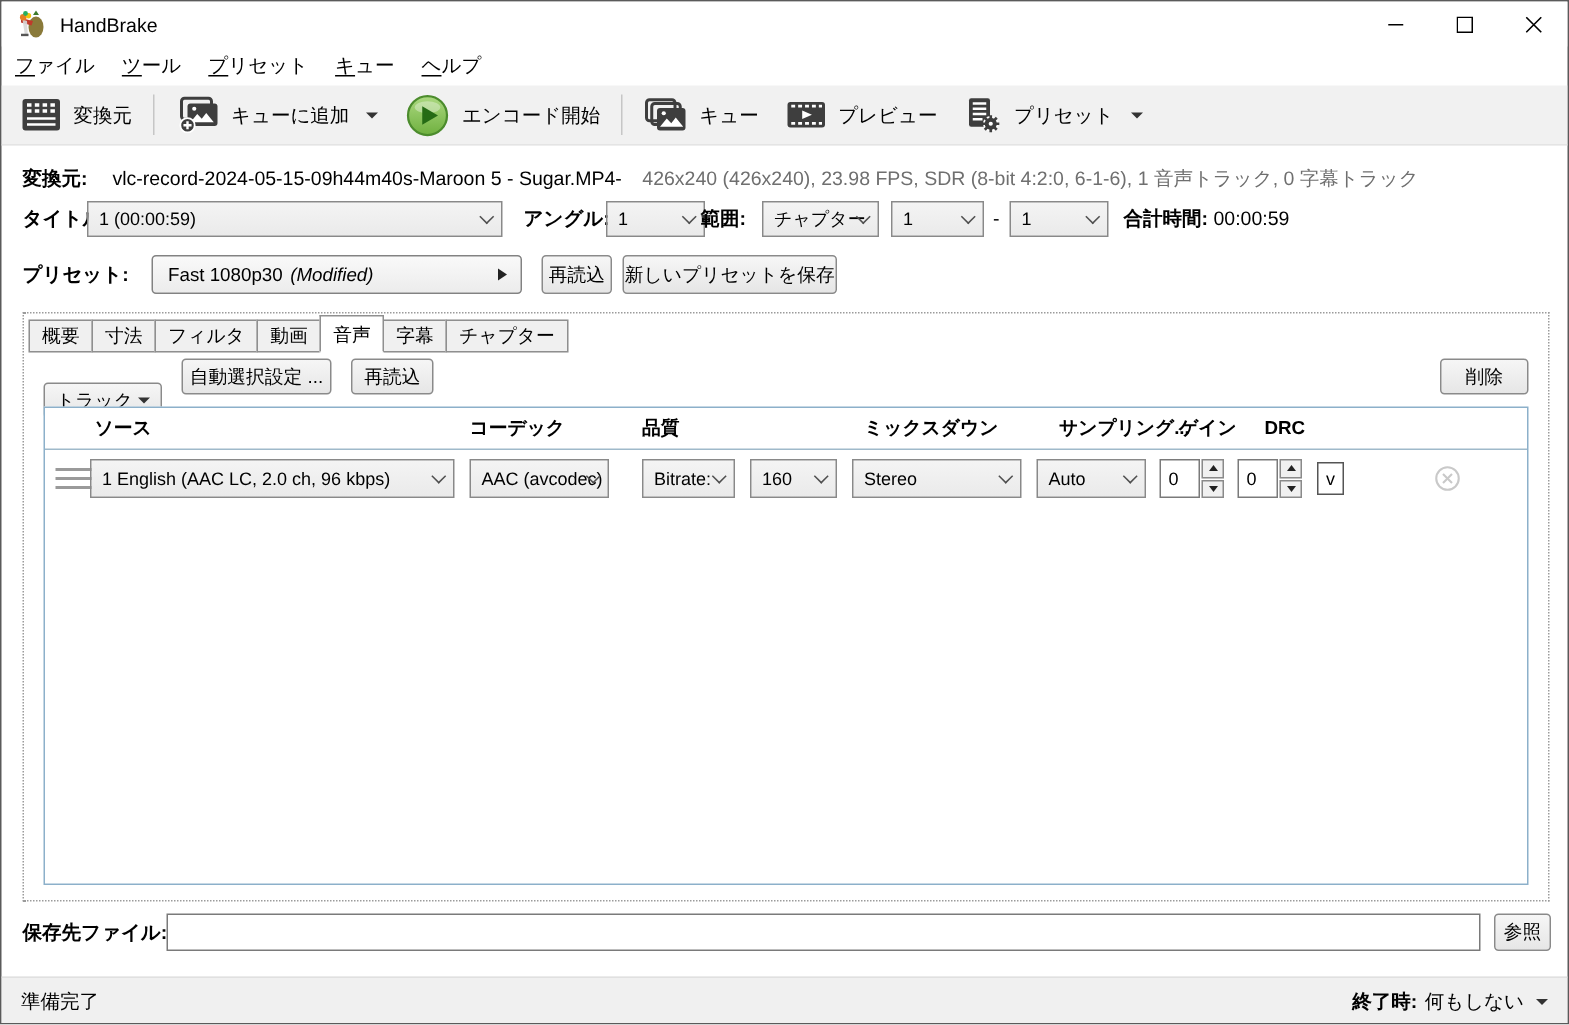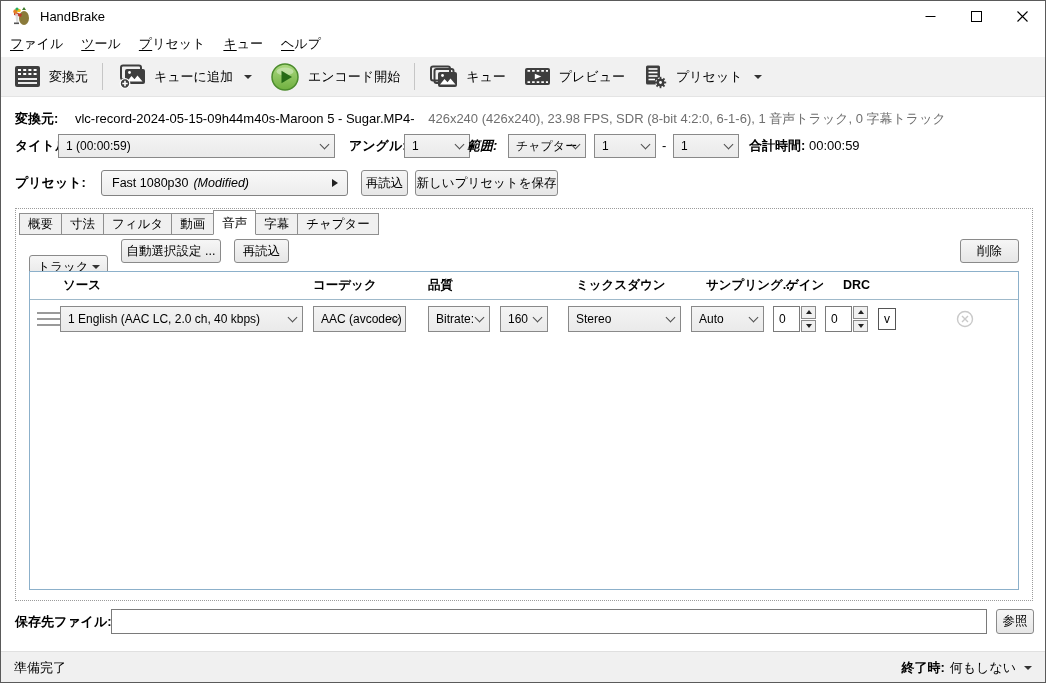--- a/index.html
+++ b/index.html
@@ -220,21 +220,21 @@
     <span class="abs lbl" style="left:14px;top:133px;">タイトル:</span>
     <div class="cb" style="left:57px;top:133px;width:277px;">
       <span>1 (00:00:59)</span>
       <span class="chev"></span>
     </div>
     <span class="abs lbl" style="left:348px;top:133px;">アングル:</span>
     <div class="cb" style="left:403px;top:133px;width:66px;">
       <span>1</span>
       <span class="chev"></span>
     </div>
-    <span class="abs lbl" style="left:466px;top:133px;font-style:italic;">範囲:</span>
+    <span class="abs lbl" style="left:466px;top:133px;">範囲:</span>
     <div class="cb" style="left:507px;top:133px;width:78px;">
       <span>チャプター</span>
       <span class="chev"></span>
     </div>
     <div class="cb" style="left:593px;top:133px;width:62px;">
       <span>1</span>
       <span class="chev"></span>
     </div>
     <span class="abs val" style="left:661px;top:133px;">-</span>
     <div class="cb" style="left:672px;top:133px;width:66px;">
@@ -295,32 +295,32 @@
         <span class="hcol" style="left:756px;">ゲイン</span>
         <span class="hcol" style="left:813px;">DRC</span>
       </div>
       <div class="arow">
         <span class="drag-handle">
             <i></i>
             <i></i>
             <i></i>
           </span>
         <div class="cb" style="left:30px;width:243px;">
-          <span>1 English (AAC LC, 2.0 ch, 40 kbps)</span>
+          <span>1 English (AAC LC, 2.0 ch, 96 kbps)</span>
           <span class="chev"></span>
         </div>
         <div class="cb" style="left:283px;width:93px;">
           <span>AAC (avcodec)</span>
           <span class="chev"></span>
         </div>
         <div class="cb" style="left:398px;width:62px;">
           <span>Bitrate:</span>
           <span class="chev"></span>
         </div>
-        <div class="cb" style="left:470px;width:48px;">
+        <div class="cb" style="left:470px;width:58px;">
           <span>160</span>
           <span class="chev"></span>
         </div>
         <div class="cb" style="left:538px;width:113px;">
           <span>Stereo</span>
           <span class="chev"></span>
         </div>
         <div class="cb" style="left:661px;width:73px;">
           <span>Auto</span>
           <span class="chev"></span>

